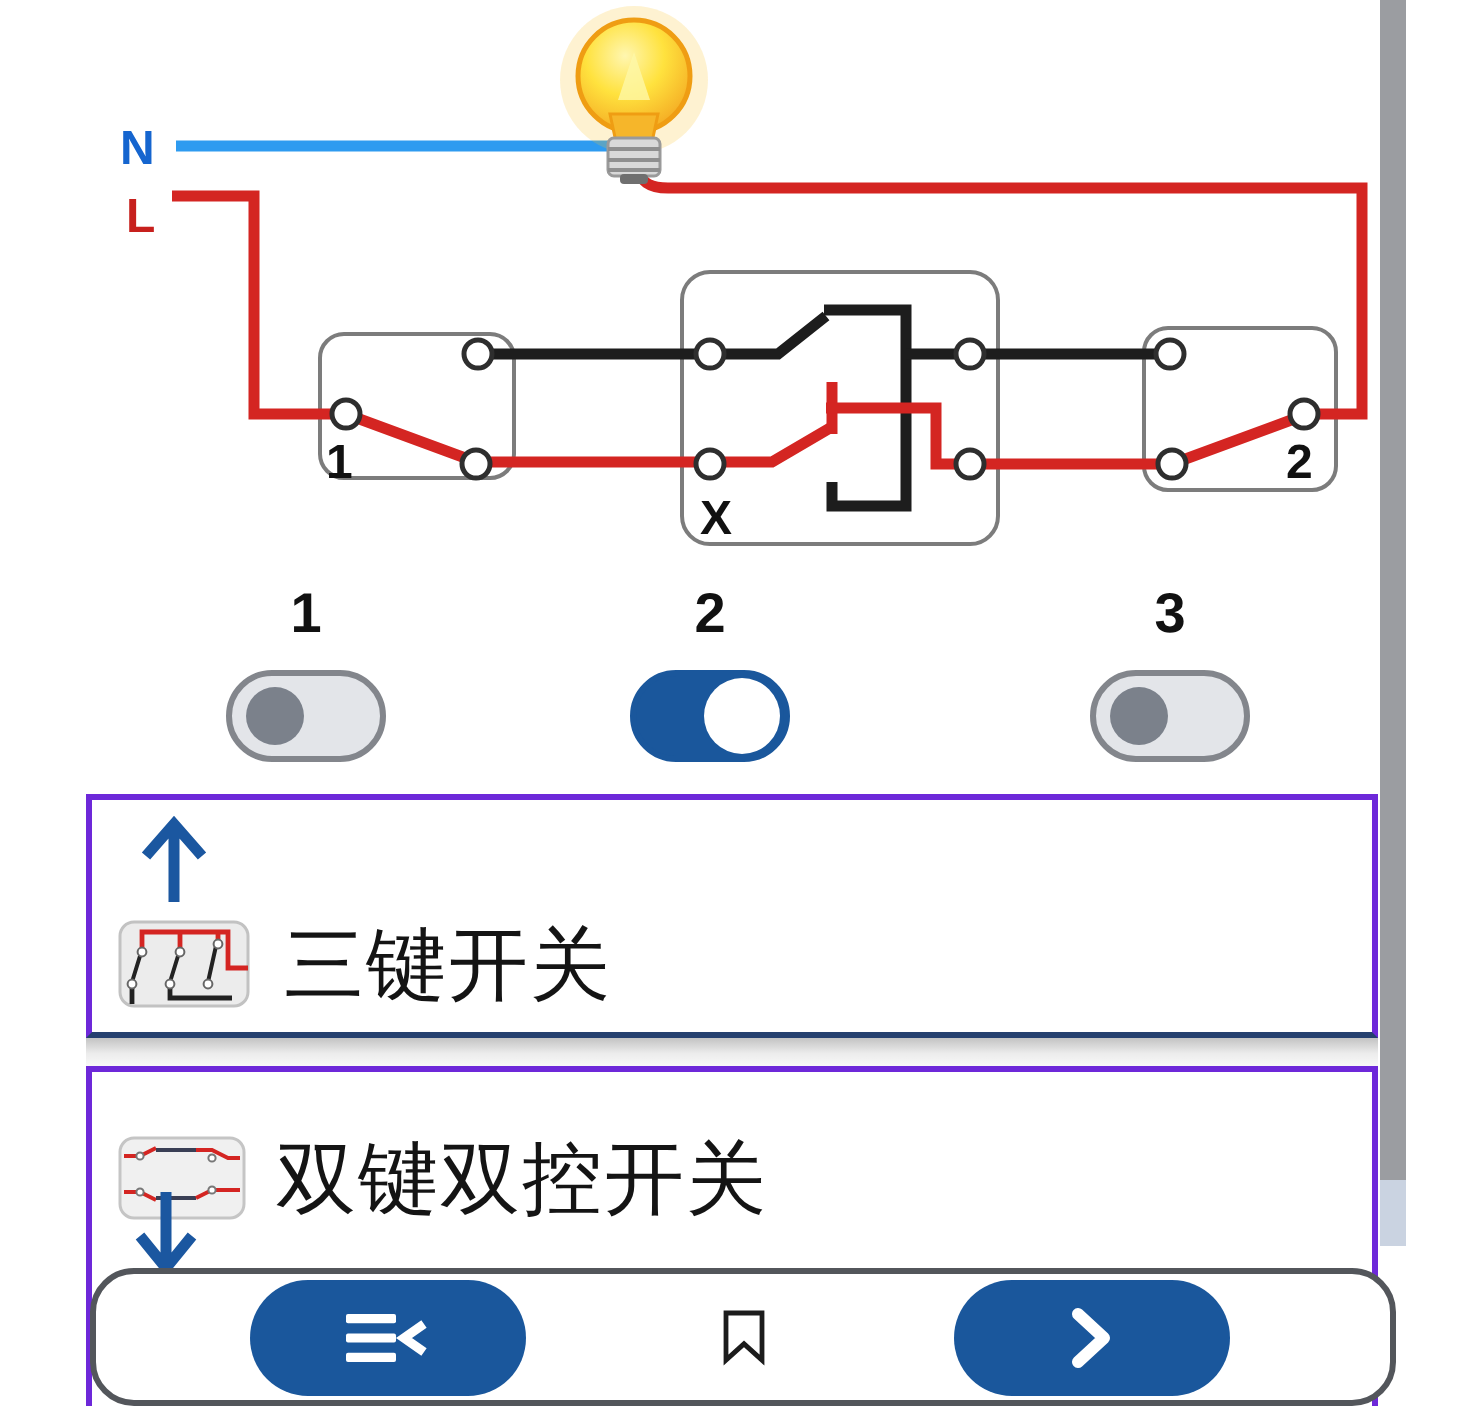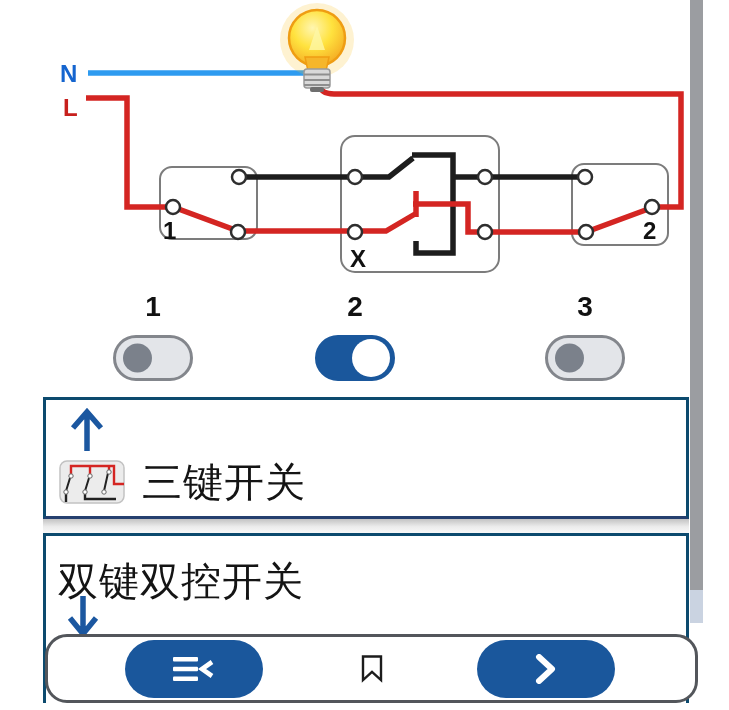--- a/index.html
+++ b/index.html
@@ -25,31 +25,31 @@
   .toggle{position:relative;width:80px;height:46px;border-radius:24px;margin:14px auto 0;
           box-sizing:border-box;cursor:pointer;}
   .toggle[data-state="off"]{background:#e3e5e9;border:3px solid #83868c;}
   .toggle[data-state="on"]{background:#1a579c;border:3px solid #1a579c;}
   .knob{position:absolute;top:50%;transform:translateY(-50%);border-radius:50%;}
   .toggle[data-state="off"] .knob{left:7px;width:29px;height:29px;background:#7b818b;}
   .toggle[data-state="on"] .knob{right:2px;width:38px;height:38px;background:#fff;}
 
   
   .card{position:absolute;left:43px;width:646px;background:#fff;box-sizing:border-box;
-        border:3px solid #0c4a6e;}
+        border:3px solid #6d28d9;}
   .card-1{top:397px;height:122px;border-bottom-color:#25406f;}
   .card-gap{position:absolute;left:43px;top:519px;width:646px;height:14px;
             background:linear-gradient(180deg,#c3c3c3 0%,#ececec 55%,#f8f8f8 100%);}
   .card-2{top:533px;height:170px;border-bottom:none;}
   .scroll-arrow{position:absolute;}
   .arrow-up{left:22px;top:7px;}
   .arrow-down{left:20px;top:60px;}
   .list-row{position:absolute;left:12px;display:flex;align-items:center;gap:14px;cursor:pointer;}
   .row-1{top:53px;height:58px;}
-  .row-2{top:4px;height:58px;flex-direction:column;}
+  .row-2{top:24px;height:58px;}
   .list-title{font-size:40px;color:#141414;letter-spacing:1px;white-space:nowrap;}
 
   
   .navbar{position:absolute;left:45px;top:634px;width:653px;height:69px;background:#fff;
           box-sizing:border-box;border:3px solid #53565b;border-radius:22px;z-index:5;}
   .pill{position:absolute;top:50%;transform:translateY(-50%);width:138px;height:58px;
         border-radius:30px;background:#1a579c;display:flex;align-items:center;
         justify-content:center;cursor:pointer;border:none;}
   .pill-left{left:77px;}
   .pill-right{left:429px;}

